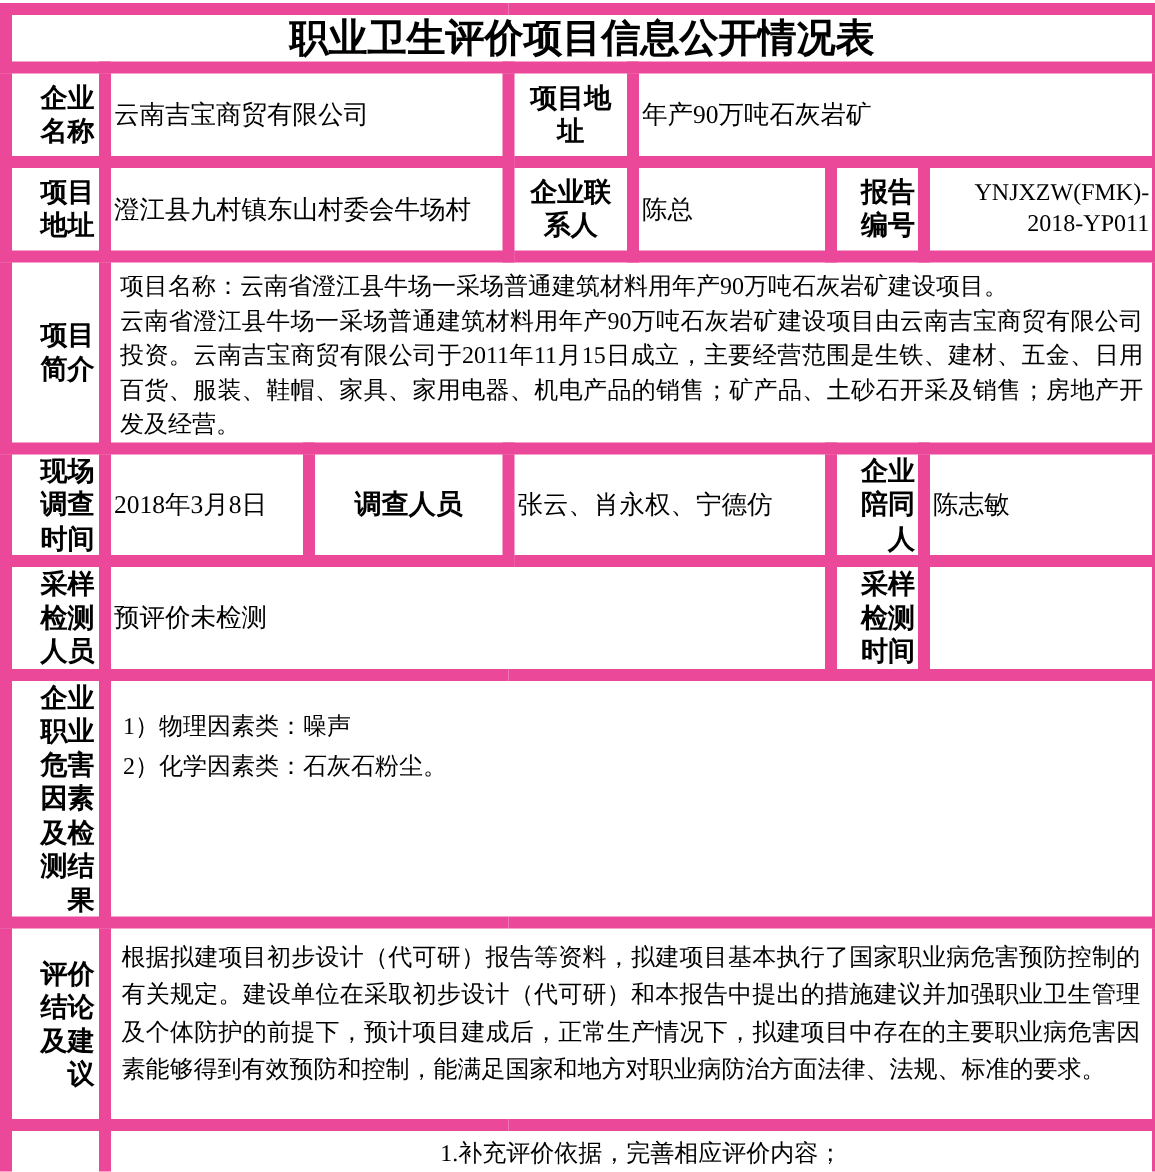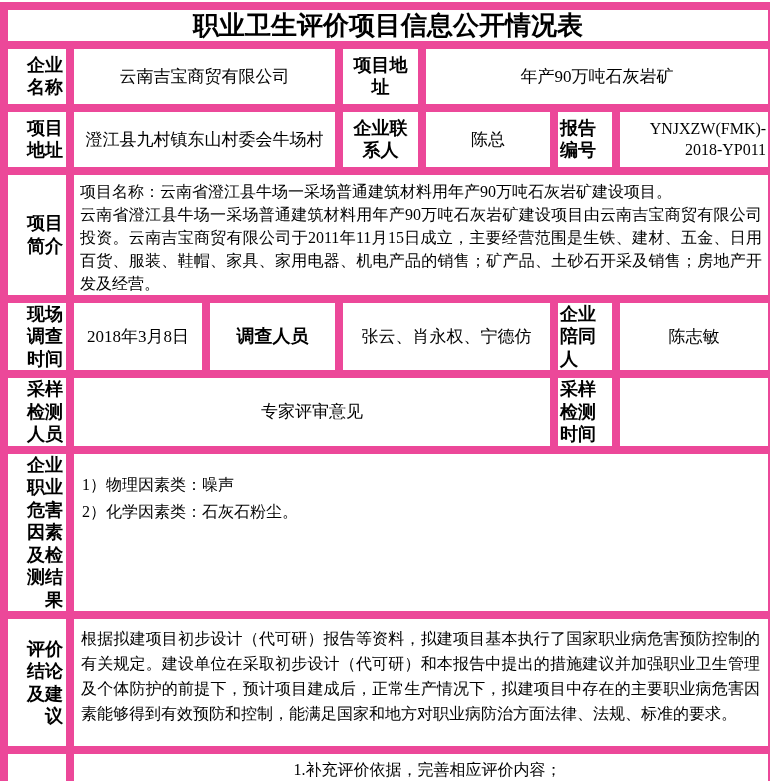--- a/index.html
+++ b/index.html
@@ -38,27 +38,27 @@
   
   .lbl {
     font-family: "Liberation Sans", sans-serif;
     font-weight: bold;
     font-size: 18px;
     line-height: 1.25;
     word-break: break-all;
   }
   .lbl-left   { text-align: right;   padding: 0 3px; }
   .lbl-mid    { text-align: center; padding: 0 7px; }
-  .lbl-narrow { text-align: left; padding: 0 2px; margin-left: 13px; }
+  .lbl-narrow { text-align: right; padding: 0 2px; margin-left: 13px; }
   .lbl-single { text-align: center; padding: 16px 2px; }
   
   .val {
     font-family: "Liberation Serif", serif;
     font-size: 17px;
-    text-align: center;
+    text-align: left;
     padding: 16px 2px;
     word-break: break-all;
   }
   .report-no {
     font-family: "Liberation Serif", serif;
     font-size: 16px;
     text-align: right;
     vertical-align: middle;
     padding: 0 2px 0 5px;
     white-space: pre-line;
@@ -147,21 +147,21 @@
       <td class="lbl lbl-left">现场调查时间</td>
       <td class="val">2018年3月8日</td>
       <td class="lbl lbl-single">调查人员</td>
       <td colspan="2" class="val">张云、肖永权、宁德仿</td>
       <td class="lbl lbl-narrow">企业陪同人</td>
       <td class="val">陈志敏</td>
     </tr>
 
     <tr style="height:62px">
       <td class="lbl lbl-left">采样检测人员</td>
-      <td colspan="4" class="val">专家评审意见</td>
+      <td colspan="4" class="val">预评价未检测</td>
       <td class="lbl lbl-narrow">采样检测时间</td>
       <td class="val"></td>
     </tr>
 
     <tr style="height:112px">
       <td class="lbl lbl-left">企业职业危害因素及检测结果</td>
       <td colspan="6" class="para para-hazard">1）物理因素类：噪声
 2）化学因素类：石灰石粉尘。</td>
     </tr>
 

